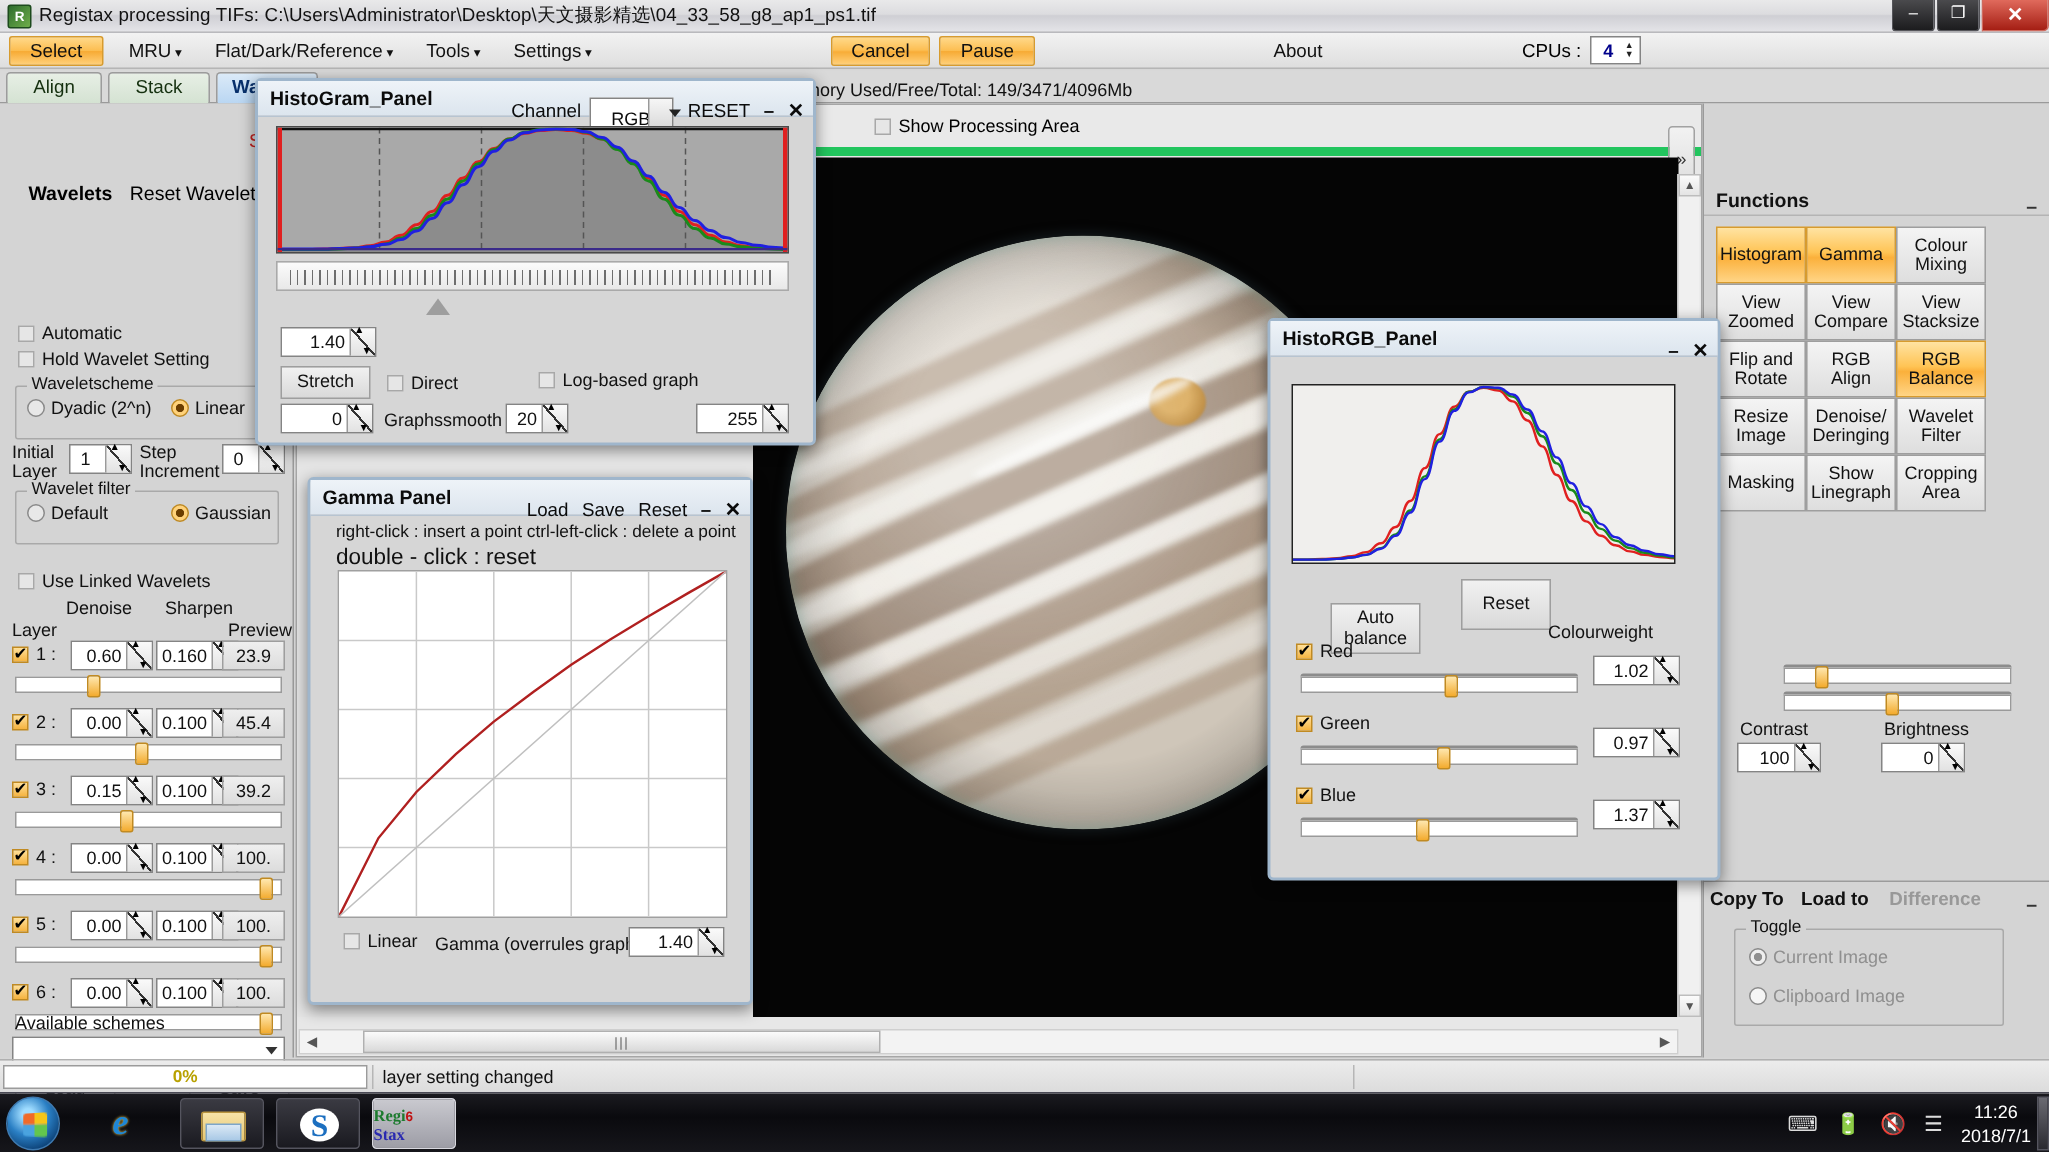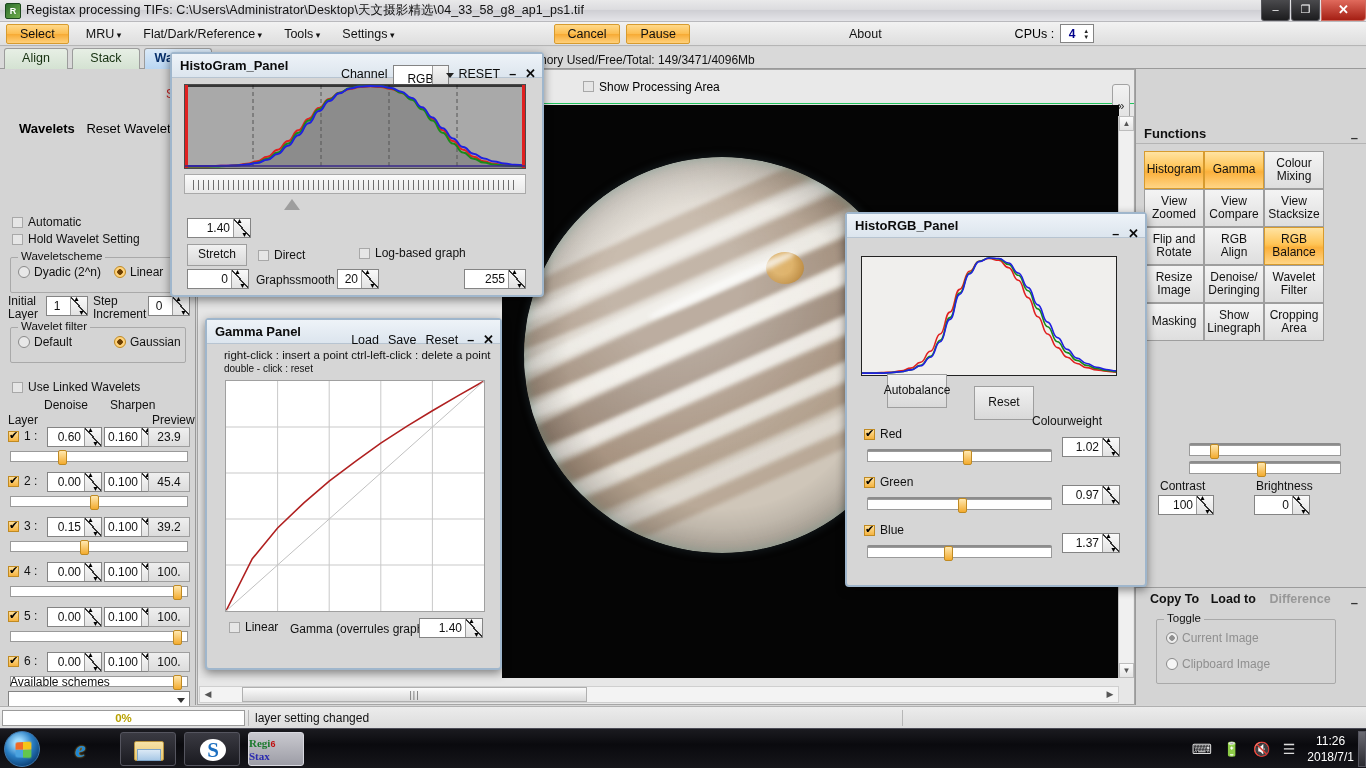--- a/index.html
+++ b/index.html
@@ -198,21 +198,21 @@
     display:flex;align-items:center;justify-content:center; line-height:1.15;
   }
 
   
   .mainview {
     position:absolute; left:197px; top:69px; width:938px; height:636px;
     background:#e7e7e7; border:1px solid #a6a6a6;
   }
   .procarea {
     position:absolute; left:0; top:0; width:936px; height:34px;
-    background:#e9e9e9; border-bottom:1px solid #22c55e;
+    background:#e9e9e9; border-bottom:6px solid #22c55e;
     display:flex; align-items:center; padding-left:385px; font-size:12px;
   }
   .chev-btn {
     position:absolute; right:4px; top:14px; width:18px;height:42px;
     background:linear-gradient(180deg,#f2f2f2,#dedede); border:1px solid #a2a2a2;
     border-radius:3px; text-align:center; line-height:42px; font-size:12px; color:#333;
   }
   .canvas {
     position:absolute; left:304px; top:35px; width:617px; height:573px;
     background:#050505; overflow:hidden;
@@ -723,21 +723,21 @@
         </div>
     </div>
     <div class="spin" style="position:absolute;left:118px;top:426px;width:56px">
       <div class="sv">0</div>
       <div class="sb">
           <i></i>
         </div>
     </div>
 
     <div style="position:absolute;left:0;top:518px;width:231px;height:1px;background:#9b9b9b"></div>
-    <div class="rp-hdr" style="top:520px;border-bottom:none;padding-left:14px">
+    <div class="rp-hdr" style="top:520px;border-bottom:none;padding-left:4px">
       <span class="cb-link">Copy To</span>
       <span class="cb-link" style="margin-left:8px">Load to</span>
       <span class="cb-link dim" style="margin-left:10px">Difference</span>
       <span class="rp-min">–</span>
     </div>
     <div class="grpbox" style="left:20px;top:550px;width:180px;height:65px"></div>
     <div class="grplbl" style="left:28px;top:543px">Toggle</div>
     <div class="lp" style="left:30px;top:562px;color:#8f8f8f">
       <span class="radio" style="background:radial-gradient(circle at 50% 50%,#8f8f8f 0 2.5px,#eee 3px 100%)"></span><span>Current Image</span>
     </div>
@@ -821,21 +821,21 @@
       <span>Gamma Panel</span>
       <span class="tools">
         <span>Load</span>
         <span>Save</span>
         <span>Reset</span>
         <span class="ico-min">–</span>
         <span class="ico-close">✕</span>
       </span>
     </div>
     <div class="lp" style="left:17px;top:29px;font-size:11.5px">right-click : insert a point    ctrl-left-click : delete a point</div>
-    <div class="lp" style="left:17px;top:43px;font-size:10px">double - click : reset</div>
+    <div class="lp" style="left:17px;top:43px;font-size:15px">double - click : reset</div>
     <div class="gamma-grid" style="left:18px;top:60px;width:260px;height:232px">
       <svg id="gamma-svg" width="258" height="230" viewBox="0 0 258 230" style="display:block">
           <line x1="51.6" y1="0" x2="51.6" y2="230" stroke="#c9c9c9" stroke-width="1"></line>
           <line x1="103.2" y1="0" x2="103.2" y2="230" stroke="#c9c9c9" stroke-width="1"></line>
           <line x1="154.8" y1="0" x2="154.8" y2="230" stroke="#c9c9c9" stroke-width="1"></line>
           <line x1="206.4" y1="0" x2="206.4" y2="230" stroke="#c9c9c9" stroke-width="1"></line>
           <line x1="0" y1="184.0" x2="258" y2="184.0" stroke="#c9c9c9" stroke-width="1"></line>
           <line x1="0" y1="138.0" x2="258" y2="138.0" stroke="#c9c9c9" stroke-width="1"></line>
           <line x1="0" y1="92.0" x2="258" y2="92.0" stroke="#c9c9c9" stroke-width="1"></line>
           <line x1="0" y1="46.0" x2="258" y2="46.0" stroke="#c9c9c9" stroke-width="1"></line>
@@ -863,21 +863,21 @@
         <span class="ico-close">✕</span>
       </span>
     </div>
     <div class="histo-graph" style="left:14px;top:42px;width:256px;height:120px;background:#f0efed;border:1px solid #222">
       <svg id="histo2-svg" width="254" height="118" viewBox="0 0 254 118" style="display:block">
           <path d="M0.0,116.1 C4.9,116.1 4.9,116.1 9.8,116.1 C14.7,116.1 14.7,115.6 19.5,115.6 C24.4,115.6 24.4,115.2 29.3,115.2 C34.2,115.2 34.2,113.8 39.1,113.8 C44.0,113.8 44.0,111.1 48.8,111.1 C53.7,111.1 53.7,105.2 58.6,105.2 C63.5,105.2 63.5,94.3 68.4,94.3 C73.3,94.3 73.3,77.0 78.2,77.0 C83.0,77.0 83.0,55.1 87.9,55.1 C92.8,55.1 92.8,32.4 97.7,32.4 C102.6,32.4 102.6,14.2 107.5,14.2 C112.3,14.2 112.3,4.2 117.2,4.2 C122.1,4.2 122.1,1.5 127.0,1.5 C131.9,1.5 131.9,3.3 136.8,3.3 C141.7,3.3 141.7,10.6 146.5,10.6 C151.4,10.6 151.4,23.3 156.3,23.3 C161.2,23.3 161.2,40.6 166.1,40.6 C171.0,40.6 171.0,59.7 175.8,59.7 C180.7,59.7 180.7,77.0 185.6,77.0 C190.5,77.0 190.5,90.6 195.4,90.6 C200.3,90.6 200.3,100.2 205.2,100.2 C210.0,100.2 210.0,106.5 214.9,106.5 C219.8,106.5 219.8,110.6 224.7,110.6 C229.6,110.6 229.6,112.9 234.5,112.9 C239.3,112.9 239.3,114.3 244.2,114.3 C249.1,114.3 249.1,115.2 254.0,115.2" fill="none" stroke="#e02020" stroke-width="1.6"></path>
           <path d="M0.0,116.1 C4.9,116.1 4.9,116.1 9.8,116.1 C14.7,116.1 14.7,116.1 19.5,116.1 C24.4,116.1 24.4,115.6 29.3,115.6 C34.2,115.6 34.2,114.7 39.1,114.7 C44.0,114.7 44.0,112.9 48.8,112.9 C53.7,112.9 53.7,108.4 58.6,108.4 C63.5,108.4 63.5,99.3 68.4,99.3 C73.3,99.3 73.3,83.3 78.2,83.3 C83.0,83.3 83.0,60.6 87.9,60.6 C92.8,60.6 92.8,36.0 97.7,36.0 C102.6,36.0 102.6,16.0 107.5,16.0 C112.3,16.0 112.3,4.2 117.2,4.2 C122.1,4.2 122.1,1.0 127.0,1.0 C131.9,1.0 131.9,1.9 136.8,1.9 C141.7,1.9 141.7,7.4 146.5,7.4 C151.4,7.4 151.4,18.3 156.3,18.3 C161.2,18.3 161.2,33.8 166.1,33.8 C171.0,33.8 171.0,51.9 175.8,51.9 C180.7,51.9 180.7,69.7 185.6,69.7 C190.5,69.7 190.5,84.7 195.4,84.7 C200.3,84.7 200.3,95.6 205.2,95.6 C210.0,95.6 210.0,103.4 214.9,103.4 C219.8,103.4 219.8,108.4 224.7,108.4 C229.6,108.4 229.6,111.5 234.5,111.5 C239.3,111.5 239.3,113.4 244.2,113.4 C249.1,113.4 249.1,114.7 254.0,114.7" fill="none" stroke="#1a8a1a" stroke-width="1.6"></path>
           <path d="M0.0,116.1 C4.9,116.1 4.9,116.1 9.8,116.1 C14.7,116.1 14.7,116.1 19.5,116.1 C24.4,116.1 24.4,115.6 29.3,115.6 C34.2,115.6 34.2,114.7 39.1,114.7 C44.0,114.7 44.0,112.9 48.8,112.9 C53.7,112.9 53.7,108.8 58.6,108.8 C63.5,108.8 63.5,100.2 68.4,100.2 C73.3,100.2 73.3,84.7 78.2,84.7 C83.0,84.7 83.0,62.4 87.9,62.4 C92.8,62.4 92.8,37.4 97.7,37.4 C102.6,37.4 102.6,16.9 107.5,16.9 C112.3,16.9 112.3,4.6 117.2,4.6 C122.1,4.6 122.1,1.0 127.0,1.0 C131.9,1.0 131.9,1.5 136.8,1.5 C141.7,1.5 141.7,6.0 146.5,6.0 C151.4,6.0 151.4,16.0 156.3,16.0 C161.2,16.0 161.2,30.6 166.1,30.6 C171.0,30.6 171.0,47.9 175.8,47.9 C180.7,47.9 180.7,65.1 185.6,65.1 C190.5,65.1 190.5,80.6 195.4,80.6 C200.3,80.6 200.3,92.4 205.2,92.4 C210.0,92.4 210.0,101.1 214.9,101.1 C219.8,101.1 219.8,106.5 224.7,106.5 C229.6,106.5 229.6,110.2 234.5,110.2 C239.3,110.2 239.3,112.5 244.2,112.5 C249.1,112.5 249.1,113.8 254.0,113.8" fill="none" stroke="#2020e0" stroke-width="1.6"></path>
         </svg>
     </div>
-    <div class="btn2" style="left:40px;top:160px;width:60px;height:34px;flex-direction:row">
+    <div class="btn2" style="left:40px;top:188px;width:60px;height:34px;flex-direction:column">
       <span>Auto</span>
       <span>balance</span>
     </div>
     <div class="btn2" style="left:127px;top:172px;width:60px;height:34px">Reset</div>
     <div class="lp" style="left:185px;top:200px">Colourweight</div>
     <div id="rgb-channels">
         <div>
           <div class="lp" style="left:17px;top:213px"><span class="cb checked"></span><span>Red</span></div>
           <div class="slidertrack-g" style="left:20px;top:235px;width:185px"></div>
           <div class="slider" style="left:20px;top:237px;width:185px">

